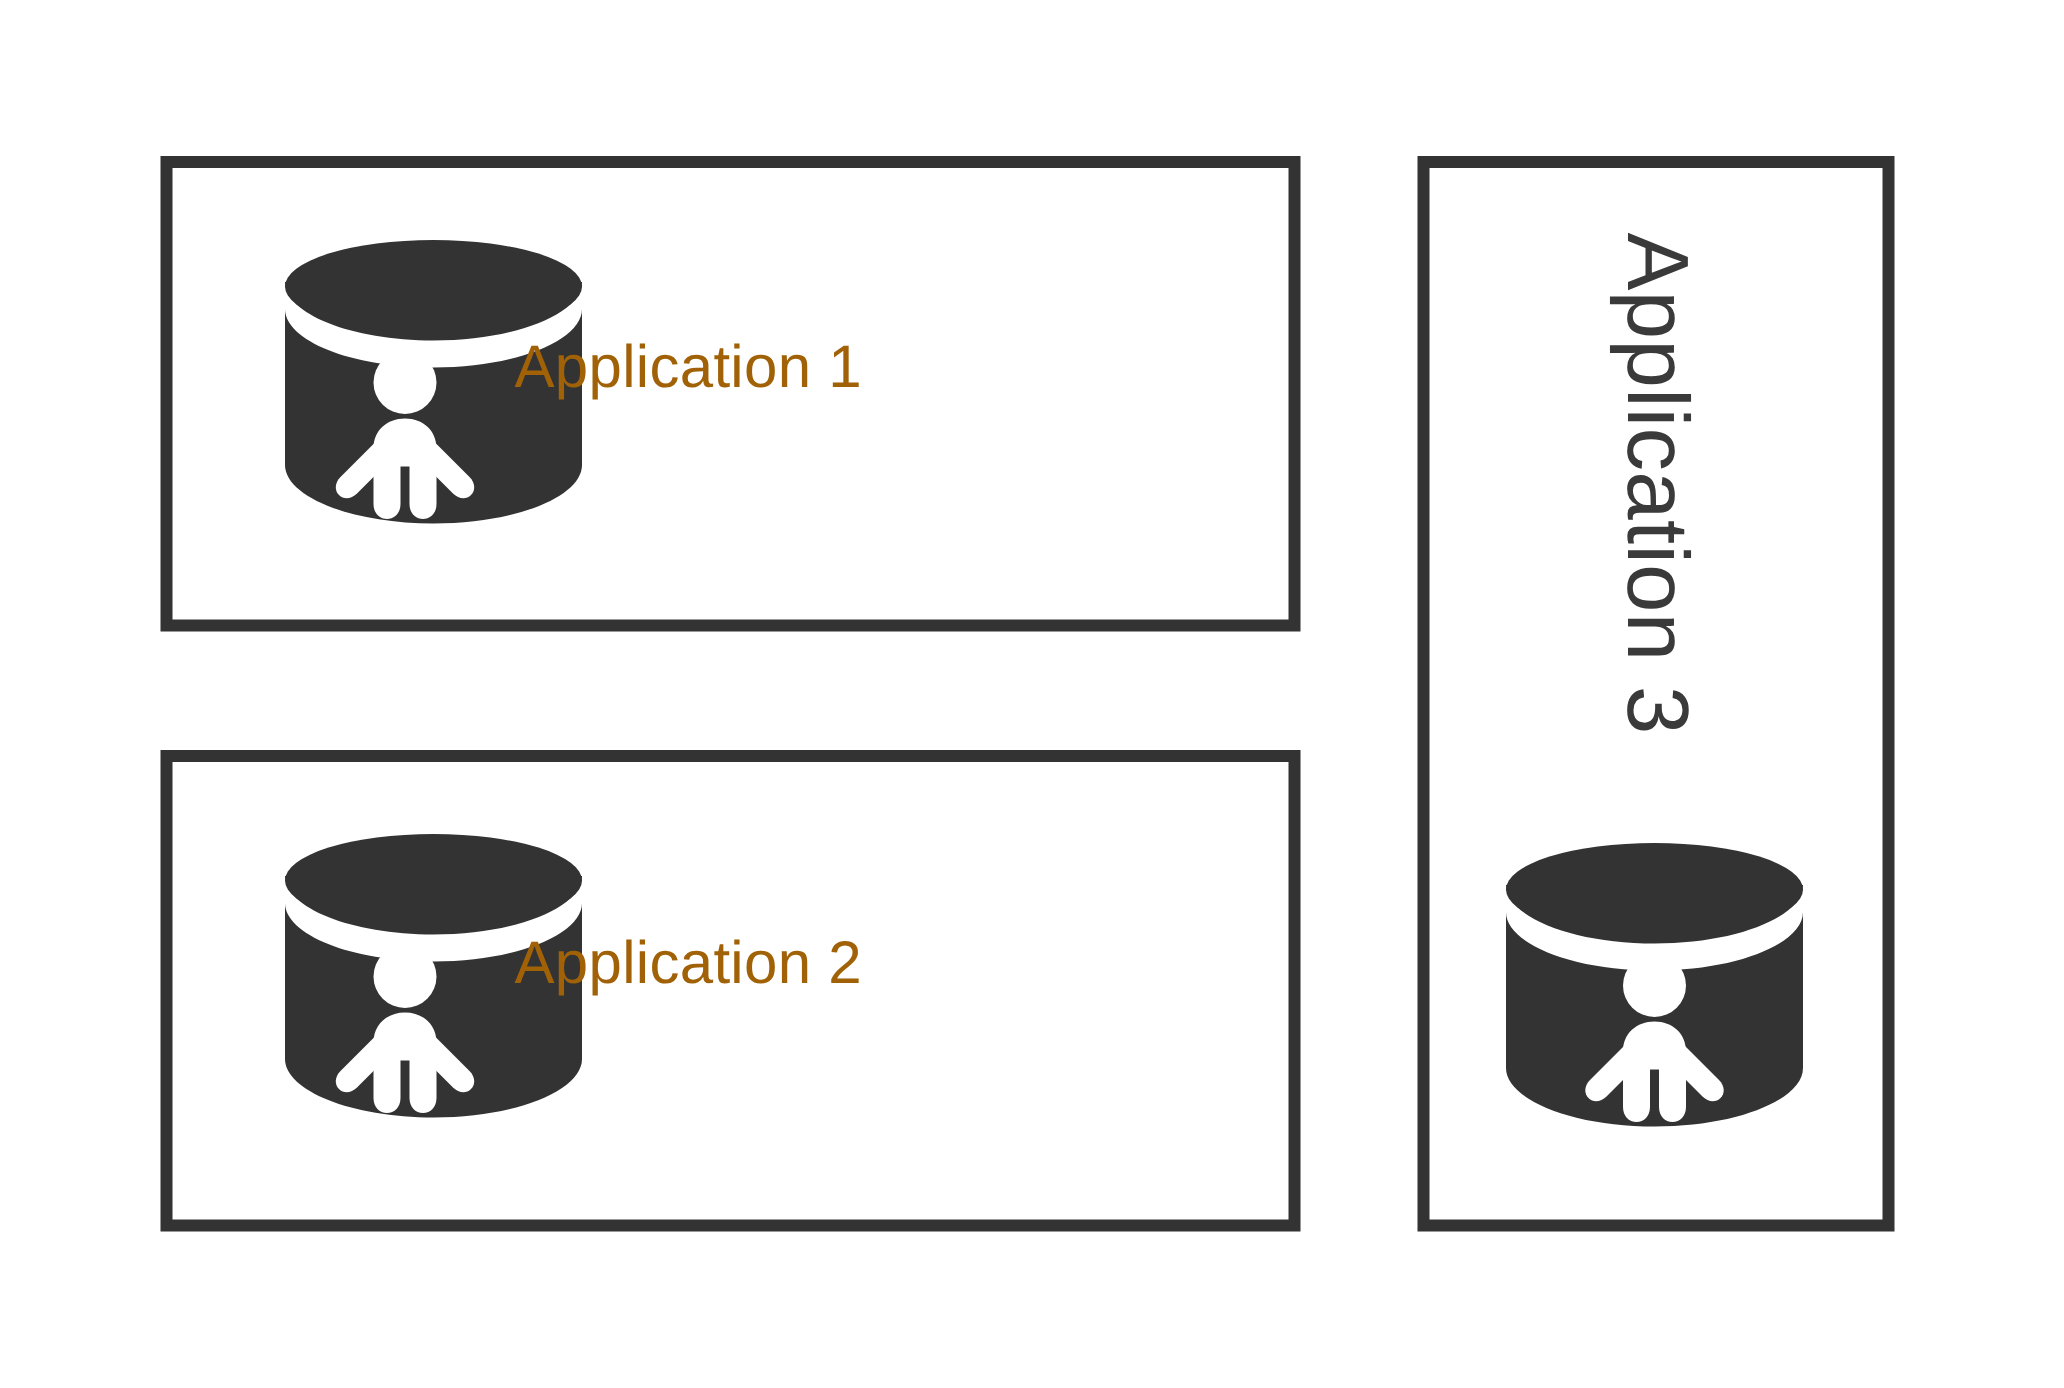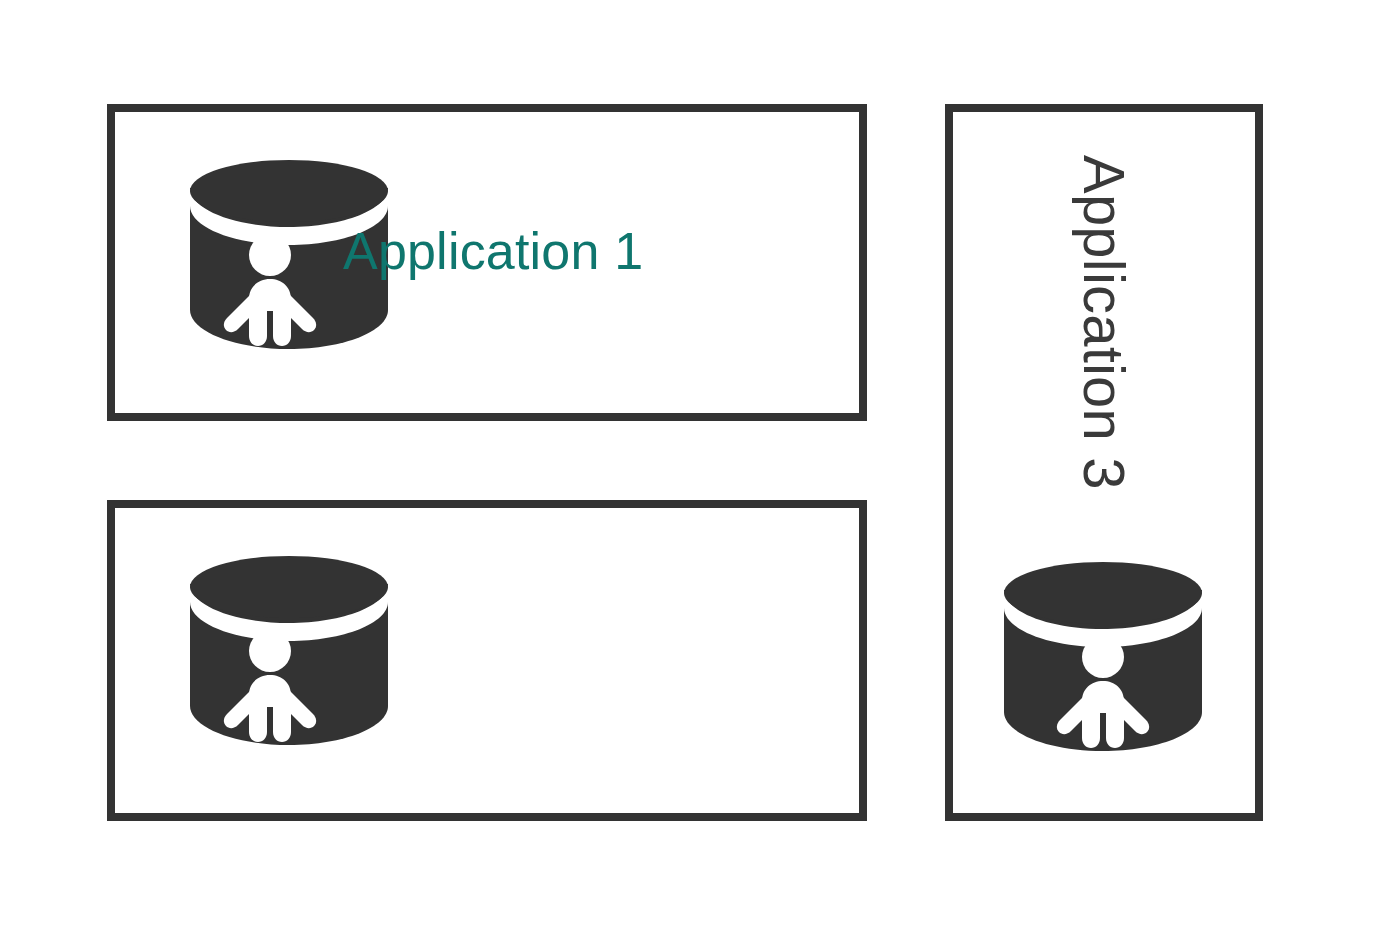--- a/index.html
+++ b/index.html
@@ -24,22 +24,22 @@
     border: 8px solid #333333;
     background: #ffffff;
   }
   
   #box-app1 { left: 107px; top: 104px;  width: 760px; height: 317px; }
   #box-app2 { left: 107px; top: 500px;  width: 760px; height: 321px; }
   #box-app3 { left: 945px; top: 104px;  width: 318px; height: 717px; }
 
   .app-label {
     position: absolute;
-    color: #0f766e;
-    font-size: 52px;
+    color: #a16207;
+    font-size: 40px;
     font-weight: 300;
     letter-spacing: 0.2px;
     white-space: nowrap;
     line-height: 1;
   }
   #label-app1 { left: 343px; top: 225px; }
   #label-app2 { left: 343px; top: 622px; }
 
   .app-label-vertical {
     position: absolute;
@@ -95,20 +95,21 @@
     <path d="M0,28 C0,49 44,67 99,67 C154,67 198,49 198,28 L198,46 C198,67 154,85 99,85 C44,85 0,67 0,46 Z" fill="#ffffff"></path>
     <ellipse cx="99" cy="31" rx="99" ry="31" fill="#333333"></ellipse>
     <g fill="#ffffff">
       <circle cx="80" cy="95" r="21"></circle>
       <path d="M80,119 C92,119 101,127 101,139 L101,176 C101,182 97,186 92,186 C87,186 83,182 83,176 L83,151 L77,151 L77,176 C77,182 73,186 68,186 C63,186 59,182 59,176 L59,139 C59,127 68,119 80,119 Z"></path>
       <path d="M62,133 L37,158 C33,162 33,167 36,170 C39,173 44,173 48,169 L70,147 Z"></path>
       <path d="M98,133 L123,158 C127,162 127,167 124,170 C121,173 116,173 112,169 L90,147 Z"></path>
     </g>
   </svg>
 
+  <div class="app-label" id="label-app2">Application 2</div>
 
   <div class="app-box" id="box-app3"></div>
 
   <div class="app-label-vertical" id="label-app3">Application 3</div>
 
   <svg class="db-icon" id="icon-app3" viewBox="0 0 198 198" aria-hidden="true">
     <path d="M0,28 L0,150 C0,171 44,189 99,189 C154,189 198,171 198,150 L198,28 Z" fill="#333333"></path>
     <path d="M0,28 C0,49 44,67 99,67 C154,67 198,49 198,28 L198,46 C198,67 154,85 99,85 C44,85 0,67 0,46 Z" fill="#ffffff"></path>
     <ellipse cx="99" cy="31" rx="99" ry="31" fill="#333333"></ellipse>
     <g fill="#ffffff">

